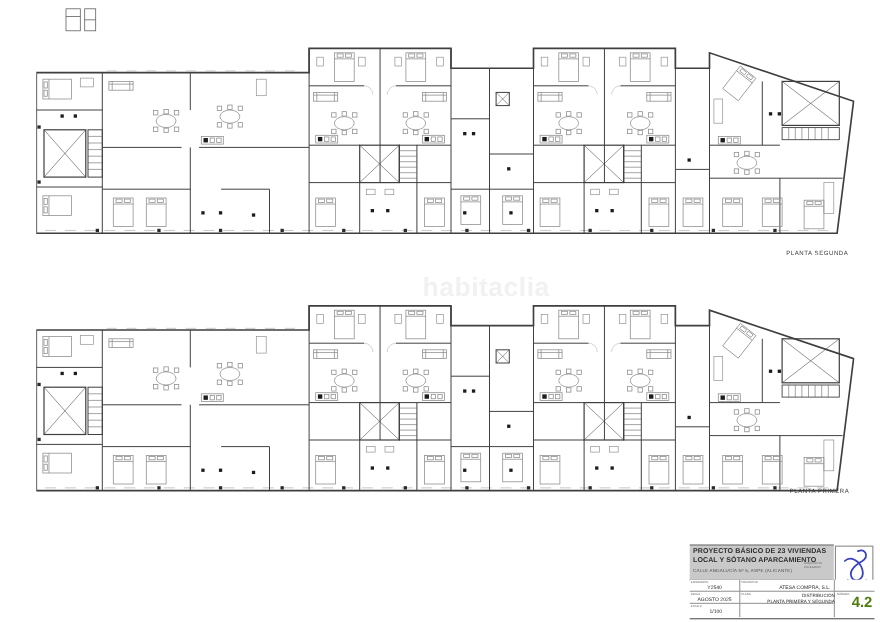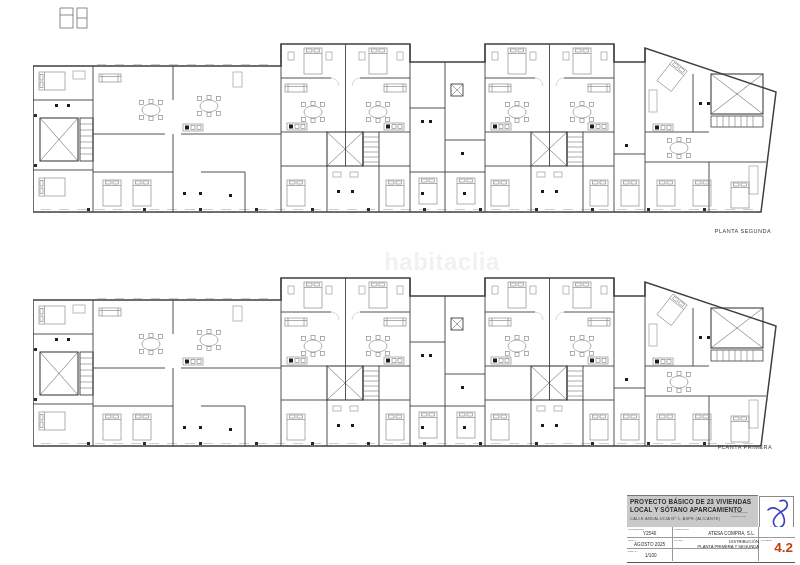--- a/index.html
+++ b/index.html
@@ -33,21 +33,21 @@
            border:0.5px solid #8a8a8a;}
   .tb-logo svg{display:block;}
   .tb-fields{position:absolute;left:0;top:32px;width:168px;height:34px;background:#fff;}
   .hline{position:absolute;left:0;height:0;border-top:0.5px solid #9a9a9a;width:168px;}
   .vline{position:absolute;top:0;width:0;border-left:0.5px solid #9a9a9a;height:34px;}
   .fval{position:absolute;font-size:4.6px;color:#2e2e2e;white-space:nowrap;}
   .fval-right{text-align:right;}
   .plano-lines{position:absolute;right:36px;top:12px;width:92px;text-align:right;
                font-size:4.2px;line-height:5.2px;color:#2e2e2e;}
   .numero{position:absolute;right:2px;top:13px;width:32px;text-align:right;
-          font-size:13.5px;font-weight:700;color:#c2410c;}
+          font-size:13.5px;font-weight:700;color:#4d7c0f;}
 </style>
 </head>
 <body>
 
 <div class="sheet">
 
   
   <svg width="0" height="0" aria-hidden="true">
     <defs>
       <g id="bedv" stroke="#8d8d8d" fill="none" stroke-width="0.7">

